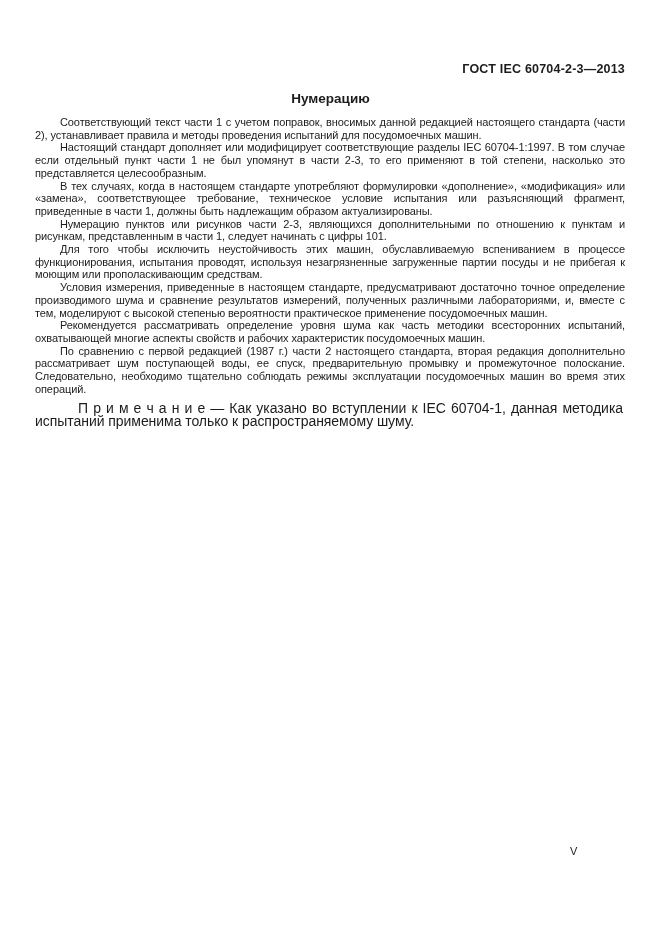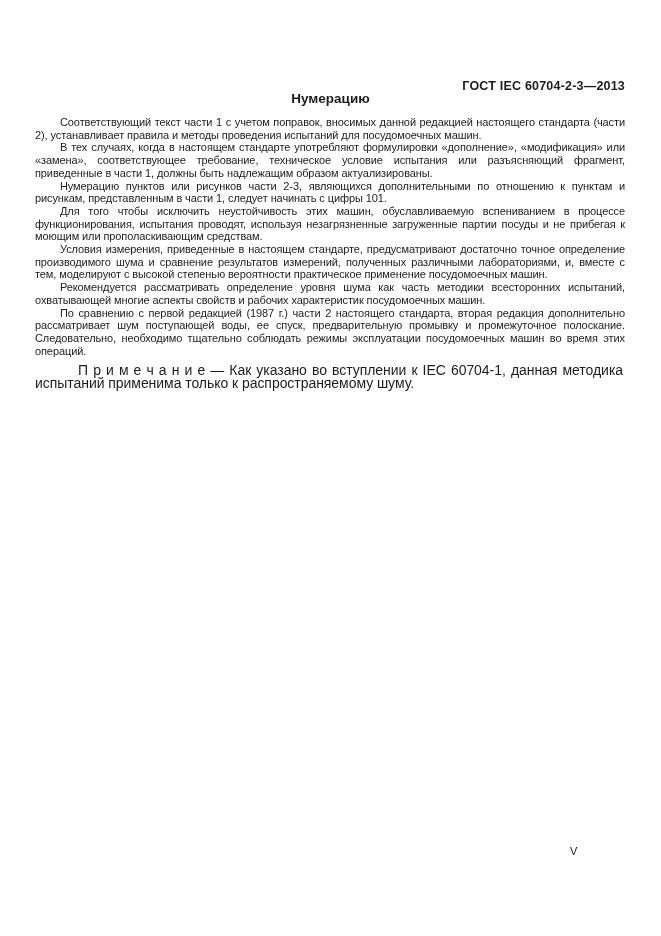--- a/index.html
+++ b/index.html
@@ -11,21 +11,21 @@
     position: relative;
     width: 661px;
     height: 936px;
     background: #ffffff;
     font-family: "Liberation Sans", sans-serif;
     color: #1c1c1c;
     overflow: hidden;
   }
   .doc-code {
     position: absolute;
-    top: 79px;
+    top: 62px;
     right: 36px;
     font-size: 12.5px;
     font-weight: bold;
     letter-spacing: 0.2px;
     white-space: nowrap;
   }
   .doc-title {
     position: absolute;
     top: 91px;
     left: 0;
@@ -67,20 +67,21 @@
 <body>
 
 <div class="page">
 
   <div class="doc-code">ГОСТ IEC 60704-2-3—2013</div>
 
   <div class="doc-title">Нумерацию</div>
 
   <div class="doc-body">
     <p class="para">Соответствующий текст части 1 с учетом поправок, вносимых данной редакцией настоящего стандарта (части 2), устанавливает правила и методы проведения испытаний для посудомоечных машин.</p>
+    <p class="para">Настоящий стандарт дополняет или модифицирует соответствующие разделы IEC 60704-1:1997. В том случае если отдельный пункт части 1 не был упомянут в части 2-3, то его применяют в той степени, насколько это представляется целесообразным.</p>
     <p class="para">В тех случаях, когда в настоящем стандарте употребляют формулировки «дополнение», «модификация» или «замена», соответствующее требование, техническое условие испытания или разъясняющий фрагмент, приведенные в части 1, должны быть надлежащим образом актуализированы.</p>
     <p class="para">Нумерацию пунктов или рисунков части 2-3, являющихся дополнительными по отношению к пунктам и рисункам, представленным в части 1, следует начинать с цифры 101.</p>
     <p class="para">Для того чтобы исключить неустойчивость этих машин, обуславливаемую вспениванием в процессе функционирования, испытания проводят, используя незагрязненные загруженные партии посуды и не прибегая к моющим или прополаскивающим средствам.</p>
     <p class="para">Условия измерения, приведенные в настоящем стандарте, предусматривают достаточно точное определение производимого шума и сравнение результатов измерений, полученных различными лабораториями, и, вместе с тем, моделируют с высокой степенью вероятности практическое применение посудомоечных машин.</p>
     <p class="para">Рекомендуется рассматривать определение уровня шума как часть методики всесторонних испытаний, охватывающей многие аспекты свойств и рабочих характеристик посудомоечных машин.</p>
     <p class="para">По сравнению с первой редакцией (1987 г.) части 2 настоящего стандарта, вторая редакция дополнительно рассматривает шум поступающей воды, ее спуск, предварительную промывку и промежуточное полоскание. Следовательно, необходимо тщательно соблюдать режимы эксплуатации посудомоечных машин во время этих операций.</p>
 
     <p class="note"><span>П р и м е ч а н и е</span> <span>— Как указано во вступлении к IEC 60704-1, данная методика испытаний применима только к распространяемому шуму.</span></p>
   </div>
 

